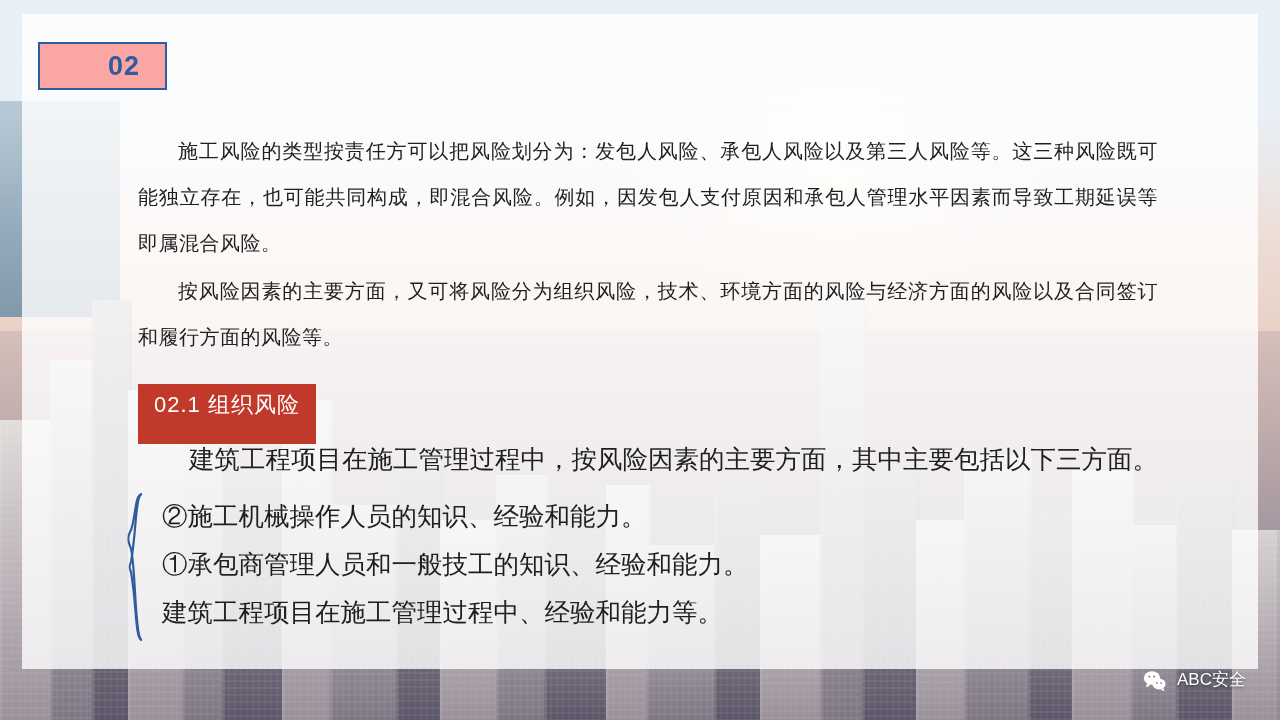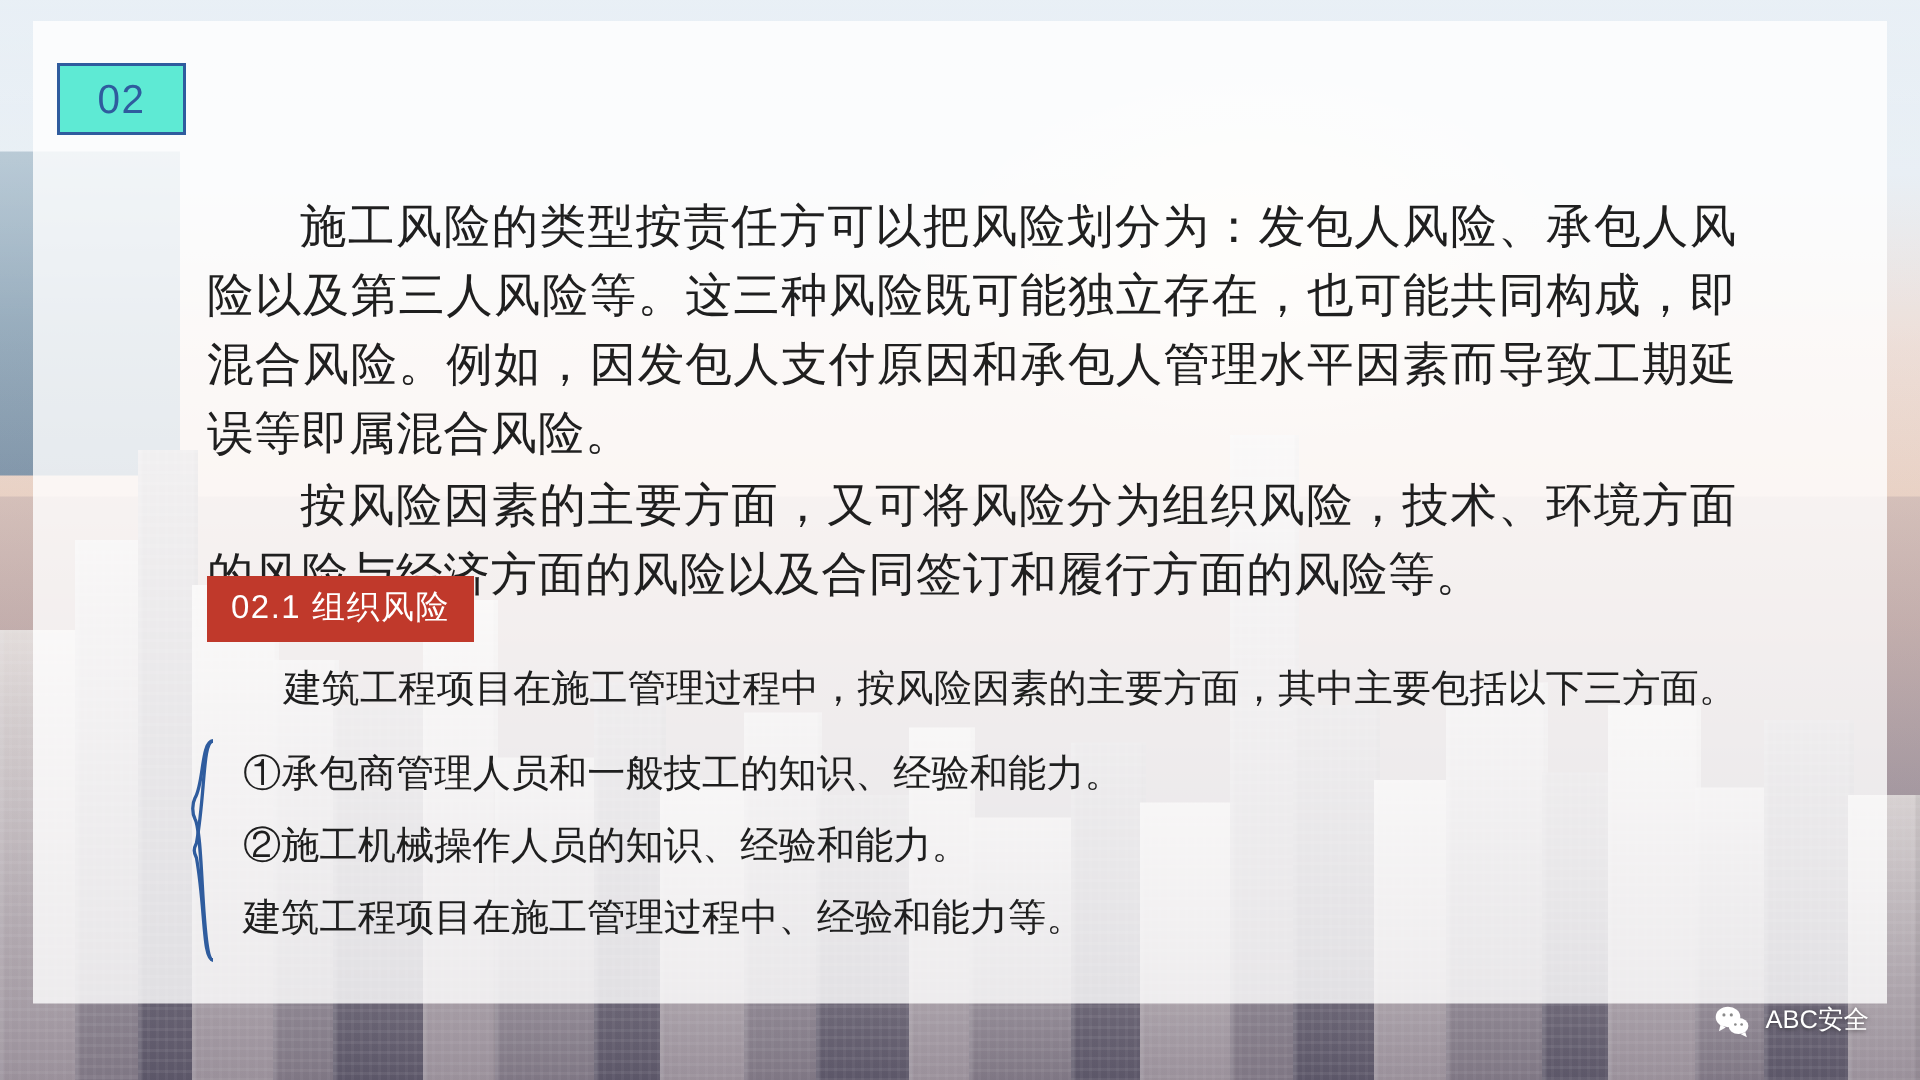--- a/index.html
+++ b/index.html
@@ -96,28 +96,29 @@
     position: absolute;
     left: 38px;
     top: 42px;
     display: flex;
     align-items: stretch;
     height: 48px;
   }
   .num-box {
     width: 82px;
     border: 2px solid #2f5c9e;
-    background: #5eead4;
+    background: #fca5a5;
     display: flex;
     align-items: center;
     justify-content: center;
     color: #2f5c9e;
     font-size: 27px;
-    font-weight: normal;
+    font-weight: bold;
     letter-spacing: 1px;
+    padding-left: 43px;
   }
   .title-box {
     margin-left: 8px;
     border: 2px solid #d4553f;
     background: #ffffff;
     display: flex;
     align-items: center;
     padding: 0 22px;
     color: #c0392b;
     font-size: 23px;
@@ -125,35 +126,35 @@
     letter-spacing: 1px;
   }
 
   
   .body-text {
     position: absolute;
     left: 138px;
     top: 128px;
     width: 1020px;
     color: #1f1f1f;
-    font-size: 31px;
+    font-size: 20px;
     line-height: 46px;
     letter-spacing: .5px;
   }
   .para { margin: 0 0 2px 0; text-indent: 2em; text-align: justify; }
 
   
   .sub-head {
     position: absolute;
     left: 138px;
     top: 384px;
     background: #c0392b;
     color: #ffffff;
     font-size: 22px;
-    padding: 6px 16px 8px 16px;
+    padding: 6px 16px 24px 16px;
     letter-spacing: 1px;
   }
 
   .sub-body {
     position: absolute;
     left: 138px;
     top: 436px;
     width: 1030px;
     color: #1f1f1f;
     font-size: 25.5px;
@@ -256,22 +257,22 @@
   <div class="sub-body">建筑工程项目在施工管理过程中，按风险因素的主要方面，其中主要包括以下三方面。</div>
 
   <div class="list-wrap">
     <div class="brace">
       <svg width="18" height="150" viewBox="0 0 18 150" fill="none" aria-hidden="true">
         <path d="M16 2 C8 2 10 30 4 40 C2 44 2 50 4 54 C10 64 8 148 16 148" stroke="#2f5c9e" stroke-width="2.2" fill="none" transform="translate(0,0) scale(1,1)"></path>
         <path d="M16 2 C9 2 11 36 5 70 C3 74 3 76 5 80 C11 114 9 148 16 148" stroke="#2f5c9e" stroke-width="2.2" fill="none"></path>
       </svg>
     </div>
     <div class="list-items">
+      <div class="list-item">②施工机械操作人员的知识、经验和能力。</div>
       <div class="list-item">①承包商管理人员和一般技工的知识、经验和能力。</div>
-      <div class="list-item">②施工机械操作人员的知识、经验和能力。</div>
       <div class="list-item">建筑工程项目在施工管理过程中、经验和能力等。</div>
     </div>
   </div>
 
   <div class="wechat">
     <span class="wechat-icon">
       <svg width="26" height="26" viewBox="0 0 26 26" aria-hidden="true">
         <ellipse cx="10" cy="10" rx="8.2" ry="6.8" fill="#ffffff"></ellipse>
         <polygon points="5,15 4,19.5 8.5,17" fill="#ffffff"></polygon>
         <circle cx="7.3" cy="8.6" r="1.05" fill="#8a8a8a"></circle>

